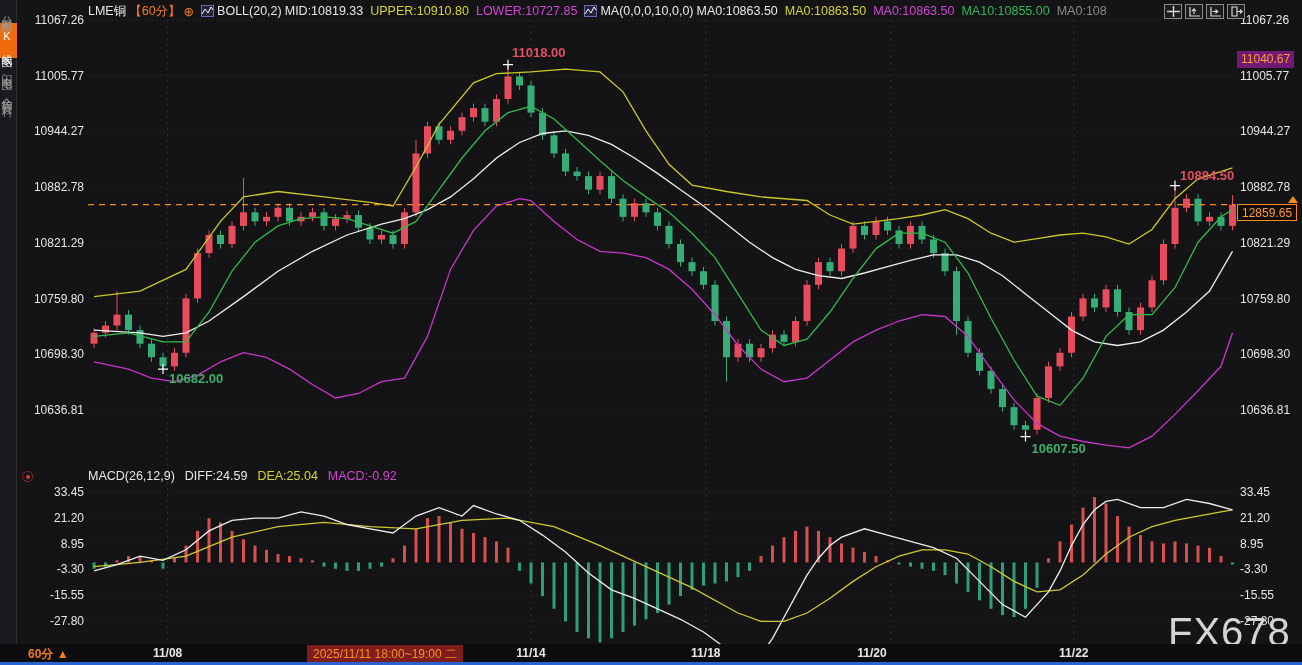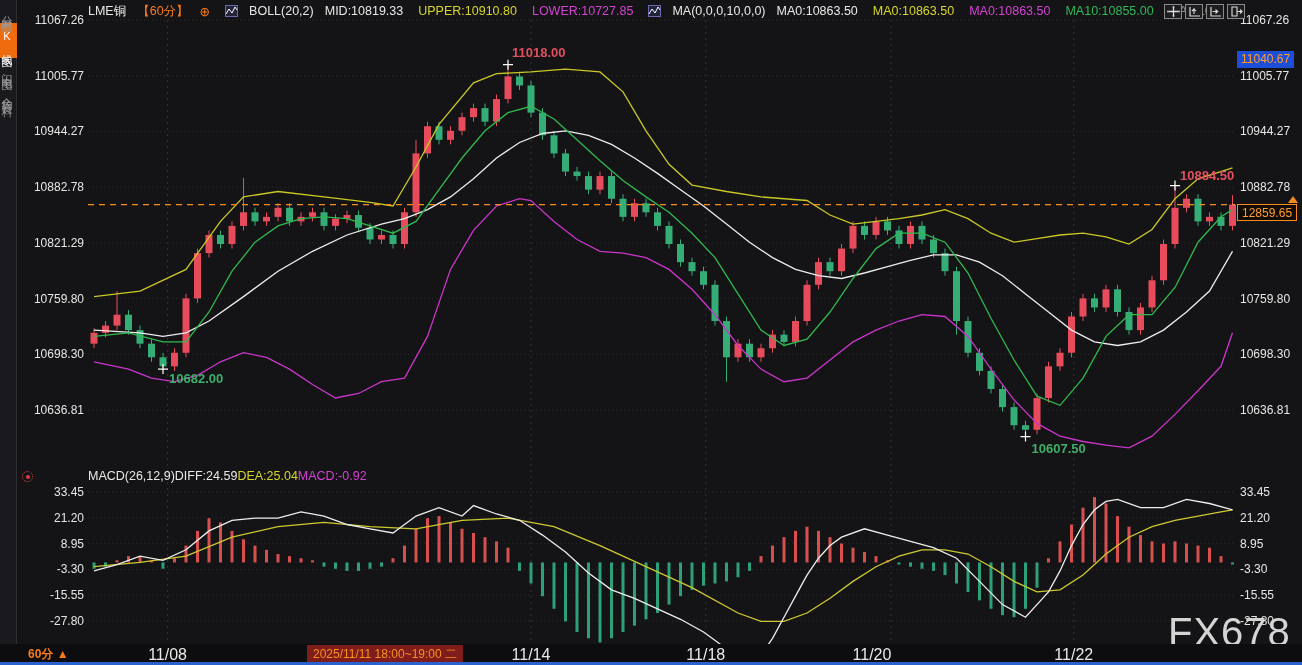--- a/index.html
+++ b/index.html
@@ -10,58 +10,58 @@
   
   #sidebar { position:absolute; left:0; top:0; width:17px; height:662px;
     background:#1a1a1e; border-right:1px solid #303034; z-index:30; }
   .side-tab { width:17px; padding:7px 0; text-align:center; color:#9a9a9a;
     font-size:11px; line-height:13px; cursor:pointer; word-break:break-all;
     writing-mode:vertical-lr; text-orientation:upright; letter-spacing:3px; margin:0 auto;}
   .side-tab.active { background:#f06a0e; color:#fff; }
 
   
   #header { position:absolute; left:88px; top:3px; height:16px; display:flex;
-    align-items:center; gap:15px; font-size:12.5px; white-space:nowrap; z-index:20; }
+    align-items:center; gap:7px; font-size:12.5px; white-space:nowrap; z-index:20; }
   .wh { color:#e8e8e8; } .yl { color:#d6d62a; } .mg { color:#d543d5; }
   .gr { color:#2eb858; } .gy { color:#8a8a8a; } .or { color:#f97b1c; }
   .mini-chart-ico { display:inline-block; width:13px; height:12px; }
 
   #tool-icons { position:absolute; right:57px; top:4px; display:flex; gap:3px; z-index:40; }
   .tool-btn { width:18px; height:15px; border:1px solid #8a8a8a; background:#1d1d20;
     display:flex; align-items:center; justify-content:center; cursor:pointer; }
 
   
   .tick { position:absolute; font-size:12px; color:#e6e6e6; height:14px; line-height:14px; }
   .tick.left { left:20px; width:64px; text-align:right; }
   .tick.right { left:1240px; width:60px; text-align:left; }
 
   
   .badge { position:absolute; left:1237px; font-size:12px; height:17px; line-height:16px;
     padding:0 4px; color:#ff9e33; z-index:25; }
-  #badge-high { top:51px; background:#1d4ed8; }
+  #badge-high { top:51px; background:#701a75; }
   #badge-last { top:204px; background:#120c05; border:1px solid #f88b1f; }
   #last-arrow { position:absolute; left:1288px; top:196px; width:0; height:0; z-index:26;
     border-left:5px solid transparent; border-right:5px solid transparent;
     border-bottom:7px solid #f88b1f; }
 
   
-  #macd-header { position:absolute; left:88px; top:469px; display:flex; 
+  #macd-header { position:absolute; left:88px; top:469px; display:flex; gap:10px;
     font-size:12.5px; white-space:nowrap; z-index:20; }
   #macd-settings-icon { position:absolute; left:22px; top:471px; width:11px; height:11px;
     border:1px dotted #e03b3b; border-radius:50%; z-index:20; cursor:pointer; }
   #macd-settings-icon::after { content:""; position:absolute; left:2.5px; top:2.5px;
     width:4px; height:4px; border-radius:50%; background:#e03b3b; }
 
   
   #footer { position:absolute; left:0; bottom:3px; width:1302px; height:18px;
     background:#0d0d0f; z-index:35; }
   #footer-period { position:absolute; left:28px; top:2px; color:#f97b1c; font-size:12px;
     font-weight:bold; cursor:pointer; }
   .x-label { position:absolute; top:2px; width:44px; text-align:center; color:#e8e8e8;
-    font-size:16px; font-weight:normal; }
+    font-size:12px; font-weight:bold; }
   #sel-range { position:absolute; left:385px; top:1px; transform:translateX(-50%);
     background:#7f1d1d; color:#f9921e; font-size:12px; padding:1px 6px; white-space:nowrap; }
   #bottom-strip { position:absolute; left:0; bottom:0; width:1302px; height:3px;
     background:#2a63cf; z-index:36; }
 
   #watermark { position:absolute; left:1168px; top:610px; font-size:40px; color:#d4d4d4;
     z-index:34; letter-spacing:1px; }
 
   #chart-svg { position:absolute; left:88px; top:0; z-index:10; }
 </style>

